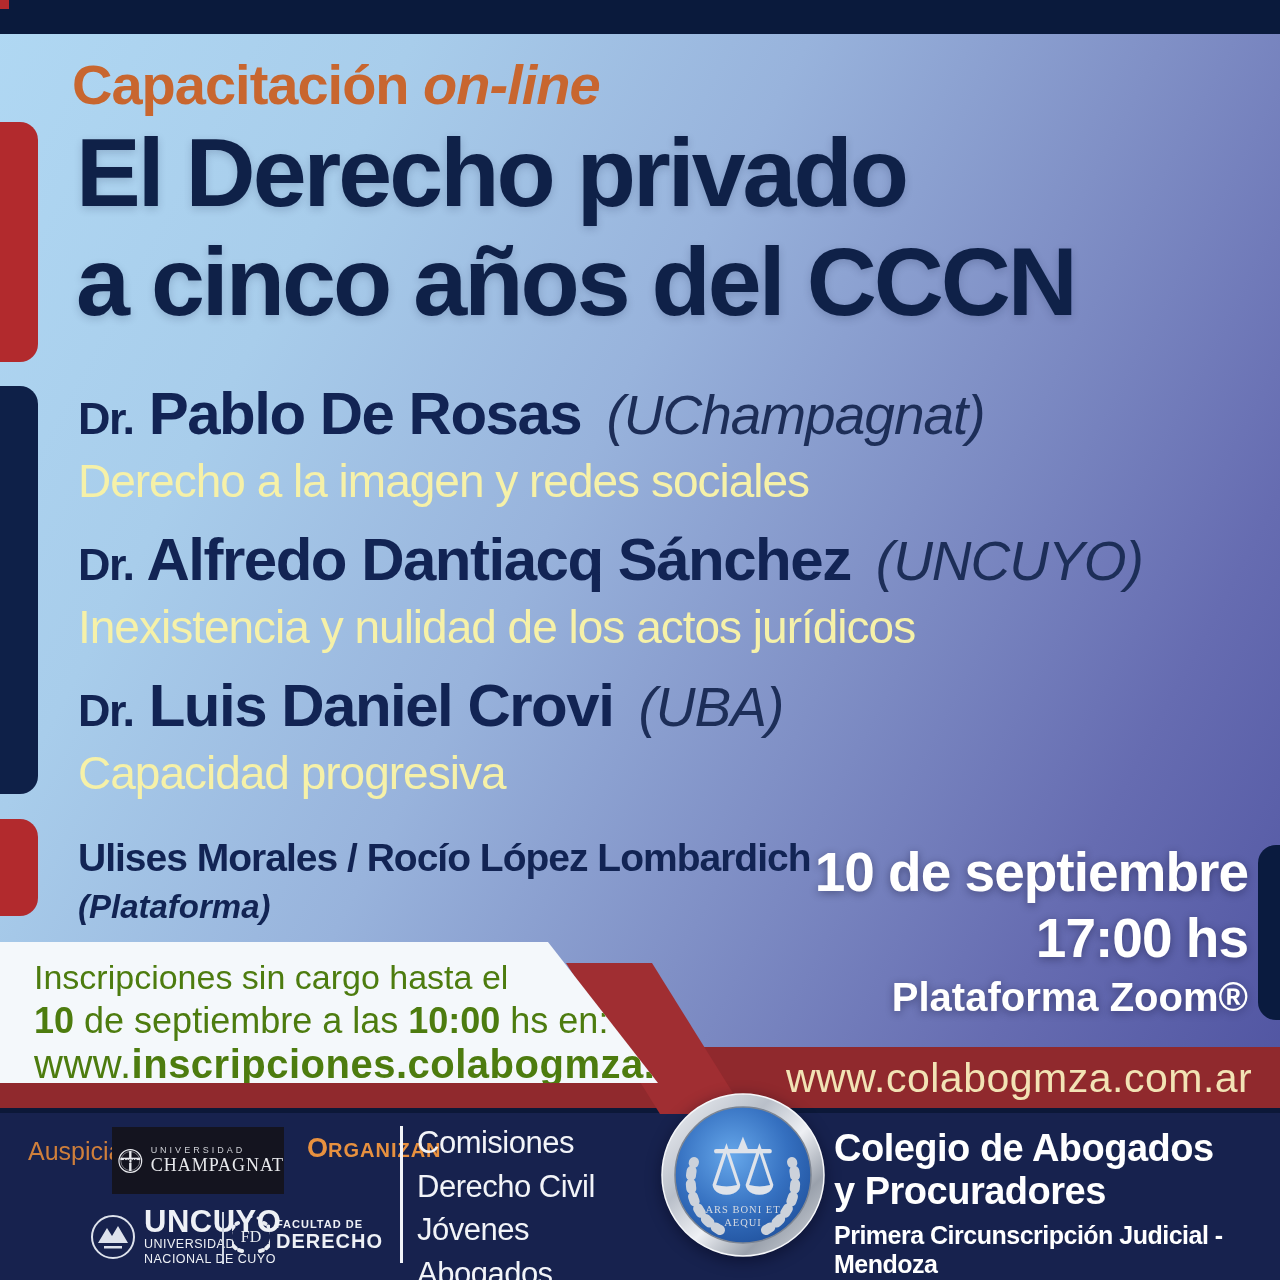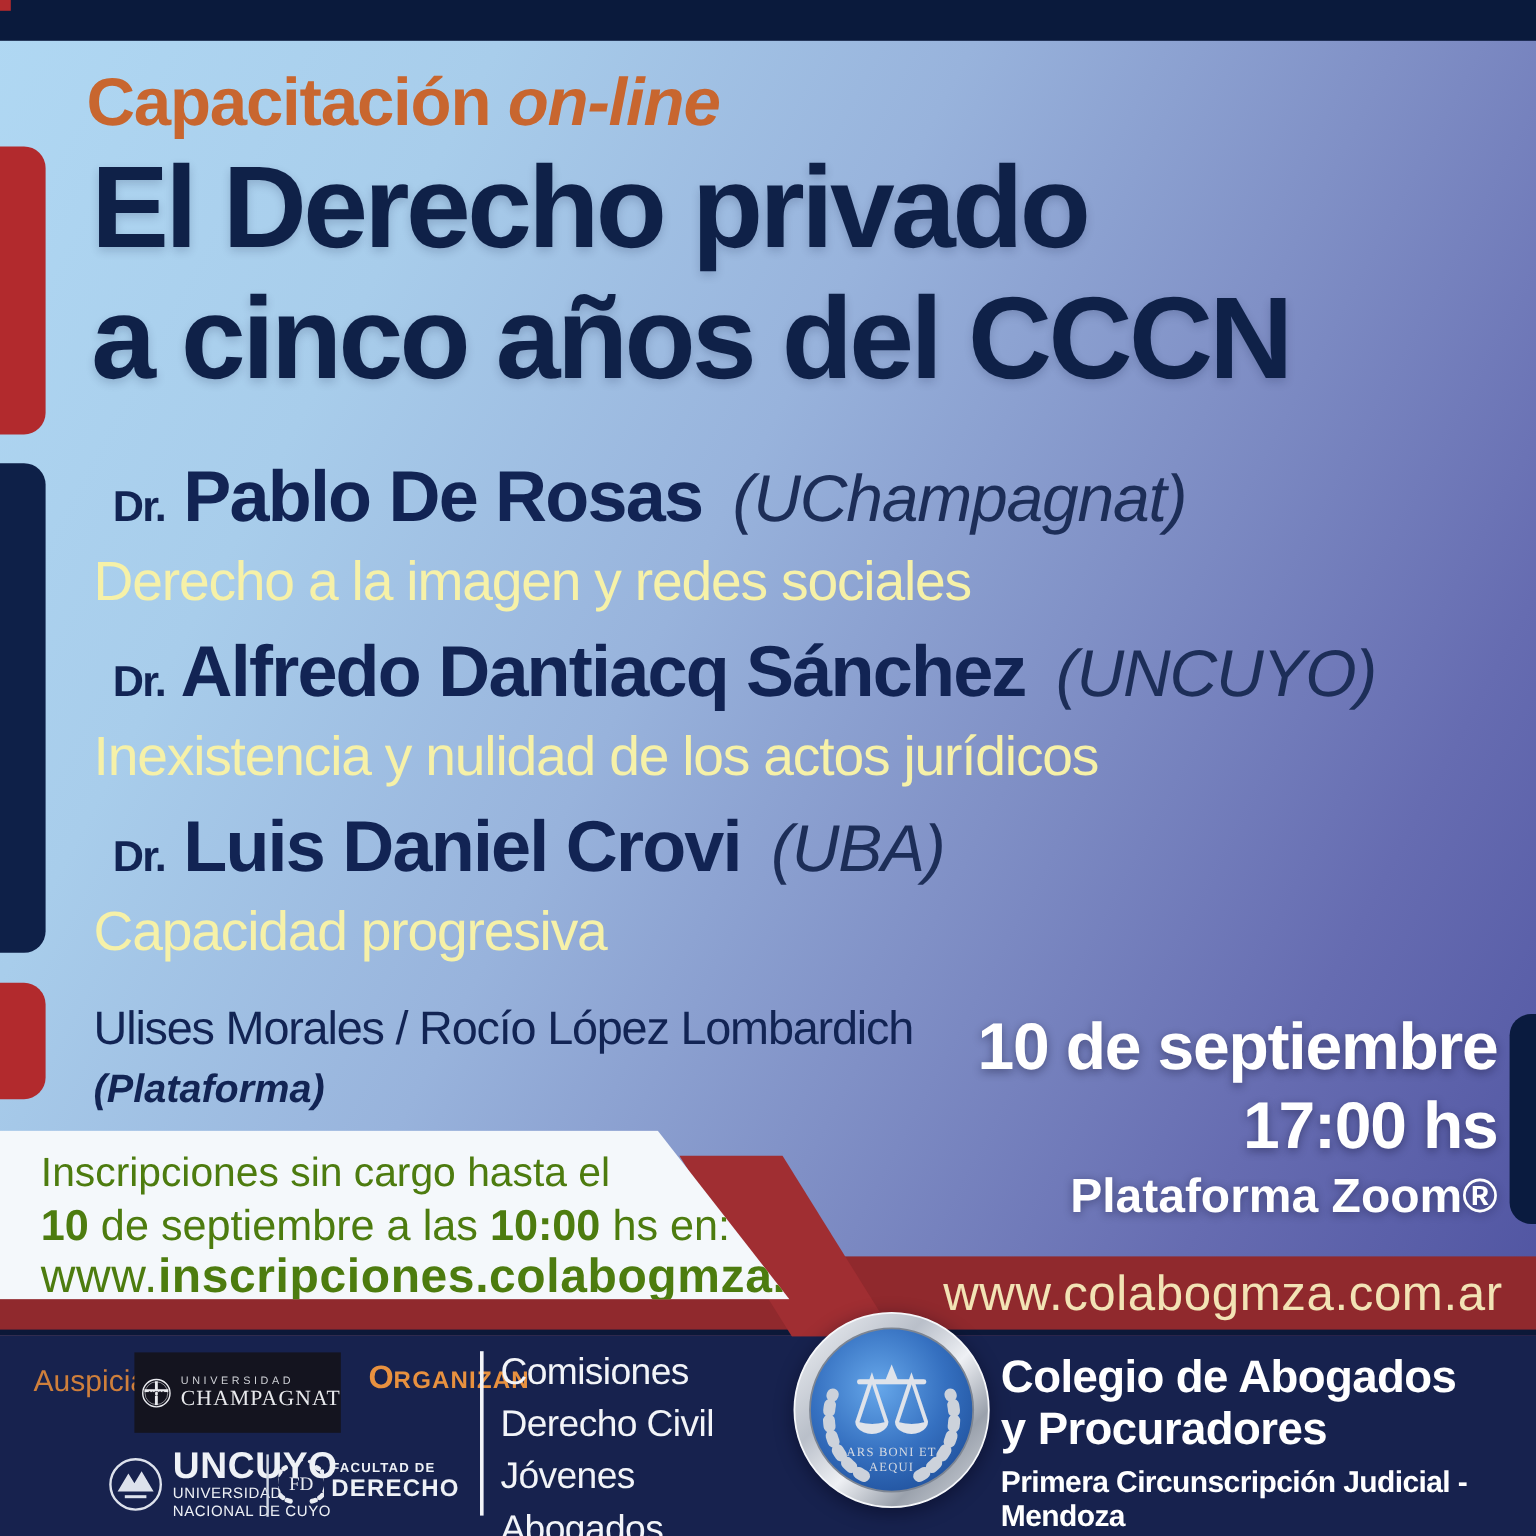--- a/index.html
+++ b/index.html
@@ -21,26 +21,26 @@
   
   .eyebrow{position:absolute;left:72px;top:52px;font-size:56px;font-weight:600;color:#c8662f;
     letter-spacing:-1px;z-index:3;}
   .eyebrow .it{font-style:italic;font-weight:700;}
   .title{position:absolute;left:76px;top:118px;font-size:97px;font-weight:700;color:#0f2148;
     line-height:109px;letter-spacing:-3px;z-index:3;text-shadow:0 3px 8px rgba(10,20,60,0.18);}
   
   .speaker{position:absolute;left:78px;z-index:3;}
   #speaker-1{top:383px;} #speaker-2{top:529px;} #speaker-3{top:675px;}
   .sp-line{font-size:60px;font-weight:700;color:#122454;letter-spacing:-1.5px;line-height:62px;white-space:nowrap;}
-  .sp-dr{font-size:36px;margin-left:16px;}
+  .sp-dr{font-size:45px;}
   .sp-aff{font-size:55px;font-weight:400;font-style:italic;color:#1d2e58;letter-spacing:-1px;margin-left:10px;}
   .sp-topic{font-size:46px;font-weight:400;color:#f6f1a8;letter-spacing:-1px;margin-top:4px;line-height:54px;}
   
   .moderators{position:absolute;left:78px;top:836px;color:#122454;z-index:3;}
-  .mod-names{font-size:39px;font-weight:400;letter-spacing:-1px;white-space:nowrap;}
+  .mod-names{font-size:39px;font-weight:700;letter-spacing:-1px;white-space:nowrap;}
   .mod-label{font-size:33px;font-weight:600;font-style:italic;margin-top:8px;}
   
   .datetime{position:absolute;right:48px;top:843px;text-align:right;color:#ffffff;z-index:3;
     text-shadow:0 2px 8px rgba(10,10,40,0.4);}
   .dt-date{font-size:55px;font-weight:700;letter-spacing:-1px;line-height:58px;}
   .dt-time{font-size:55px;font-weight:700;letter-spacing:-1px;line-height:58px;margin-top:8px;}
   .dt-platform{font-size:40px;font-weight:600;margin-top:8px;}
   
   .regbox{position:absolute;left:0;top:942px;width:660px;height:141px;background:#f4f8fb;z-index:3;
     clip-path:polygon(0 0,548px 0,658px 141px,0 141px);}

